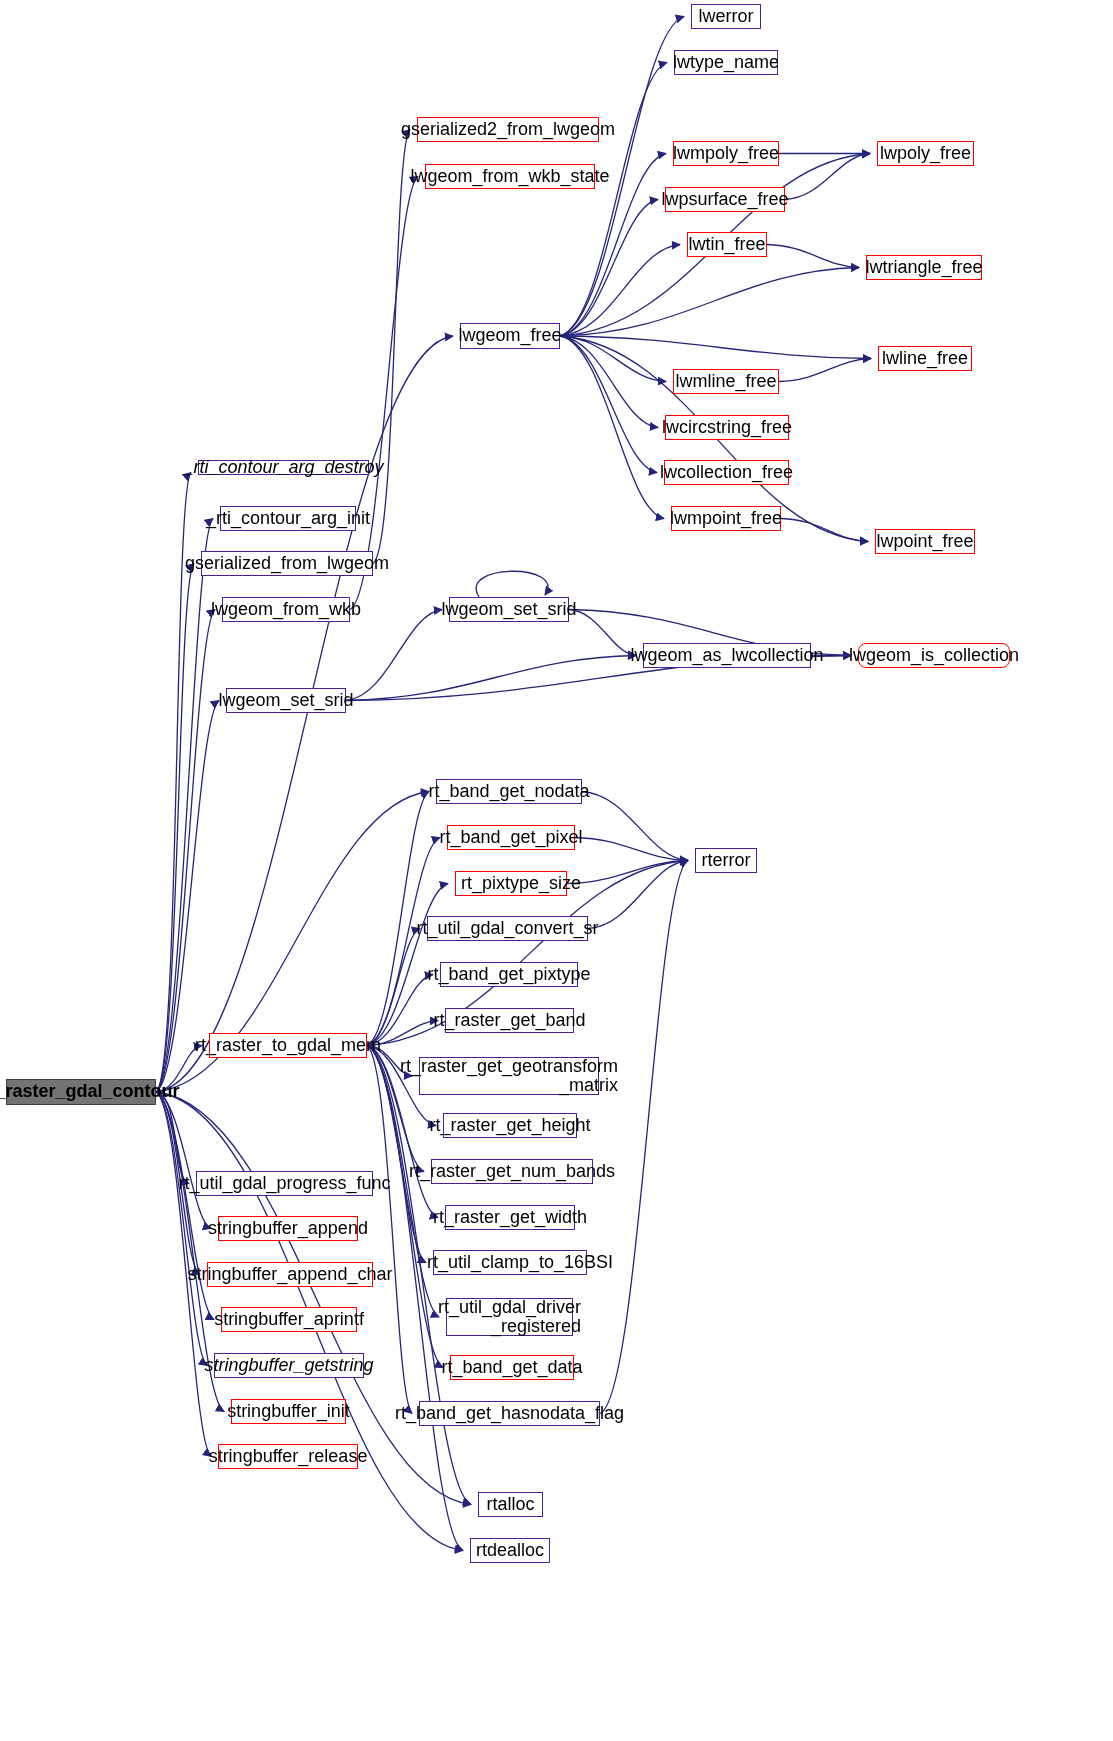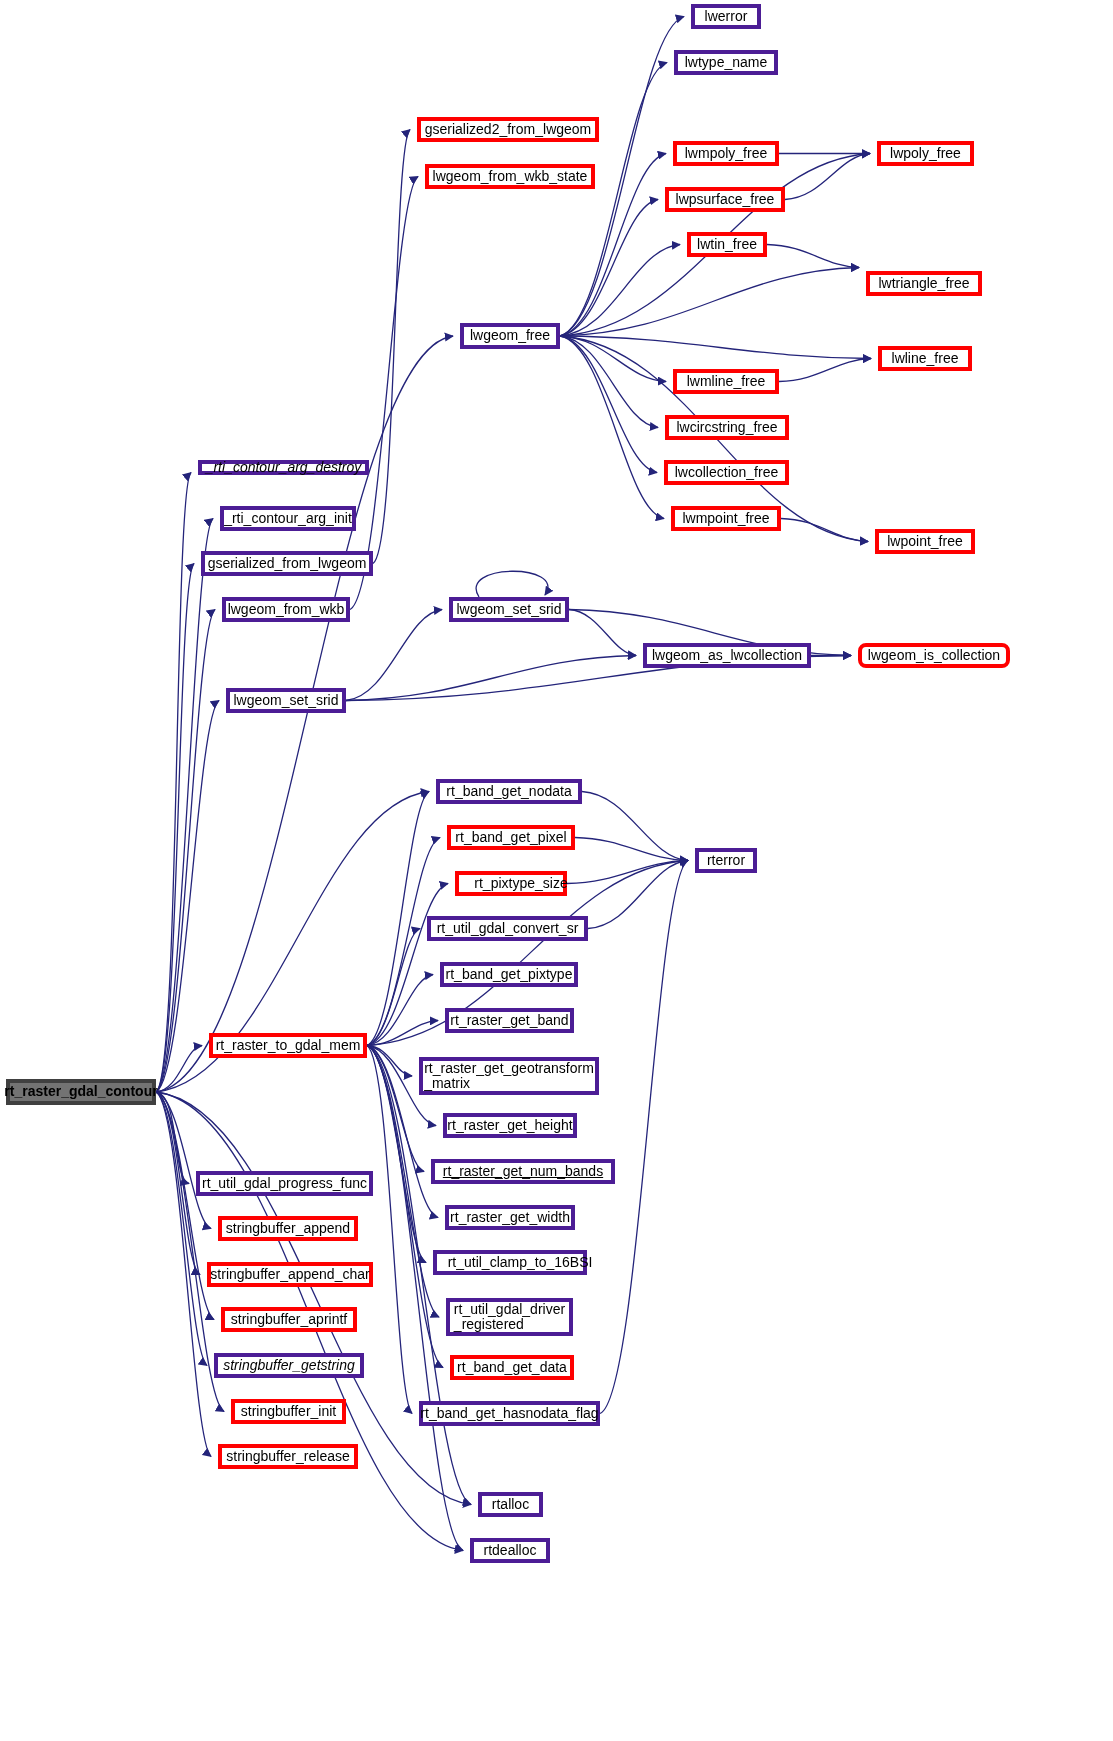--- a/index.html
+++ b/index.html
@@ -2,29 +2,29 @@
 <html><head>
 <meta charset="utf-8">
 <style>
   html,body{margin:0;padding:0;background:#ffffff;}
   body{width:1113px;height:1741px;font-family:"Liberation Sans",sans-serif;}
   #graph{position:relative;width:1113px;height:1741px;overflow:hidden;}
   svg#edges{position:absolute;left:0;top:0;width:1113px;height:1741px;}
   .node{
     position:absolute;
     box-sizing:border-box;
-    border:4px solid #4c1d95;
+    border:1px solid #4c1d95;
     background:#ffffff;
     color:#000000;
-    font-size:14px;
+    font-size:18px;
     line-height:1.08;
     display:flex;
     align-items:center;
     justify-content:center;
-    text-align:left;
+    text-align:right;
     white-space:pre-line;
     z-index:5;
   }
   .node.red{border-color:#ff0000;}
   .node.root{background:#737373;border-color:#404040;font-weight:bold;}
 </style>
 </head>
 <body>
 
 <div id="graph">
@@ -106,21 +106,21 @@
   <div id="nodes-layer">
       <div class="node root" style="left: 6px; top: 1079px; width: 150px; height: 26px;">rt_raster_gdal_contour</div>
       <div class="node" style="left: 691px; top: 4px; width: 70px; height: 25px;">lwerror</div>
       <div class="node" style="left: 674px; top: 50px; width: 104px; height: 25px;">lwtype_name</div>
       <div class="node red" style="left: 417px; top: 117px; width: 182px; height: 25px;">gserialized2_from_lwgeom</div>
       <div class="node red" style="left: 425px; top: 164px; width: 170px; height: 25px;">lwgeom_from_wkb_state</div>
       <div class="node red" style="left: 673px; top: 141px; width: 106px; height: 25px;">lwmpoly_free</div>
       <div class="node red" style="left: 877px; top: 141px; width: 97px; height: 25px;">lwpoly_free</div>
       <div class="node red" style="left: 665px; top: 187px; width: 120px; height: 25px;">lwpsurface_free</div>
       <div class="node red" style="left: 687px; top: 232px; width: 80px; height: 25px;">lwtin_free</div>
-      <div class="node red" style="left: 866px; top: 271px; width: 116px; height: 25px;">lwtriangle_free</div>
+      <div class="node red" style="left: 866px; top: 255px; width: 116px; height: 25px;">lwtriangle_free</div>
       <div class="node" style="left: 460px; top: 323px; width: 100px; height: 26px;">lwgeom_free</div>
       <div class="node red" style="left: 878px; top: 346px; width: 94px; height: 25px;">lwline_free</div>
       <div class="node red" style="left: 673px; top: 369px; width: 106px; height: 25px;">lwmline_free</div>
       <div class="node red" style="left: 665px; top: 415px; width: 124px; height: 25px;">lwcircstring_free</div>
       <div class="node red" style="left: 664px; top: 460px; width: 125px; height: 25px;">lwcollection_free</div>
       <div class="node red" style="left: 671px; top: 506px; width: 110px; height: 25px;">lwmpoint_free</div>
       <div class="node red" style="left: 875px; top: 529px; width: 100px; height: 25px;">lwpoint_free</div>
       <div class="node" style="left: 198px; top: 460px; width: 171px; height: 15px; font-style: italic;">_rti_contour_arg_destroy</div>
       <div class="node" style="left: 220px; top: 506px; width: 136px; height: 25px;">_rti_contour_arg_init</div>
       <div class="node" style="left: 201px; top: 551px; width: 172px; height: 25px;">gserialized_from_lwgeom</div>
@@ -133,21 +133,21 @@
       <div class="node red" style="left: 447px; top: 825px; width: 128px; height: 25px;">rt_band_get_pixel</div>
       <div class="node" style="left: 695px; top: 848px; width: 62px; height: 25px;">rterror</div>
       <div class="node red" style="left: 455px; top: 871px; width: 112px; height: 25px; padding-left: 20px;">rt_pixtype_size</div>
       <div class="node" style="left: 427px; top: 916px; width: 161px; height: 25px;">rt_util_gdal_convert_sr</div>
       <div class="node" style="left: 440px; top: 962px; width: 138px; height: 25px;">rt_band_get_pixtype</div>
       <div class="node" style="left: 445px; top: 1008px; width: 129px; height: 25px;">rt_raster_get_band</div>
       <div class="node" style="left: 419px; top: 1057px; width: 180px; height: 38px;">rt_raster_get_geotransform
 _matrix</div>
       <div class="node" style="left: 443px; top: 1113px; width: 134px; height: 25px;">rt_raster_get_height</div>
       <div class="node" style="left: 196px; top: 1171px; width: 177px; height: 25px;">rt_util_gdal_progress_func</div>
-      <div class="node" style="left: 431px; top: 1159px; width: 184px; height: 25px; text-decoration: underline;">rt_raster_get_num_bands</div>
+      <div class="node" style="left: 431px; top: 1159px; width: 162px; height: 25px;">rt_raster_get_num_bands</div>
       <div class="node" style="left: 445px; top: 1205px; width: 130px; height: 25px;">rt_raster_get_width</div>
       <div class="node red" style="left: 218px; top: 1216px; width: 140px; height: 25px;">stringbuffer_append</div>
       <div class="node" style="left: 433px; top: 1250px; width: 154px; height: 25px; padding-left: 20px;">rt_util_clamp_to_16BSI</div>
       <div class="node red" style="left: 207px; top: 1262px; width: 166px; height: 25px;">stringbuffer_append_char</div>
       <div class="node" style="left: 446px; top: 1298px; width: 127px; height: 38px;">rt_util_gdal_driver
 _registered</div>
       <div class="node red" style="left: 221px; top: 1307px; width: 136px; height: 25px;">stringbuffer_aprintf</div>
       <div class="node red" style="left: 450px; top: 1355px; width: 124px; height: 25px;">rt_band_get_data</div>
       <div class="node" style="left: 214px; top: 1353px; width: 150px; height: 25px; font-style: italic;">stringbuffer_getstring</div>
       <div class="node" style="left: 419px; top: 1401px; width: 181px; height: 25px;">rt_band_get_hasnodata_flag</div>

